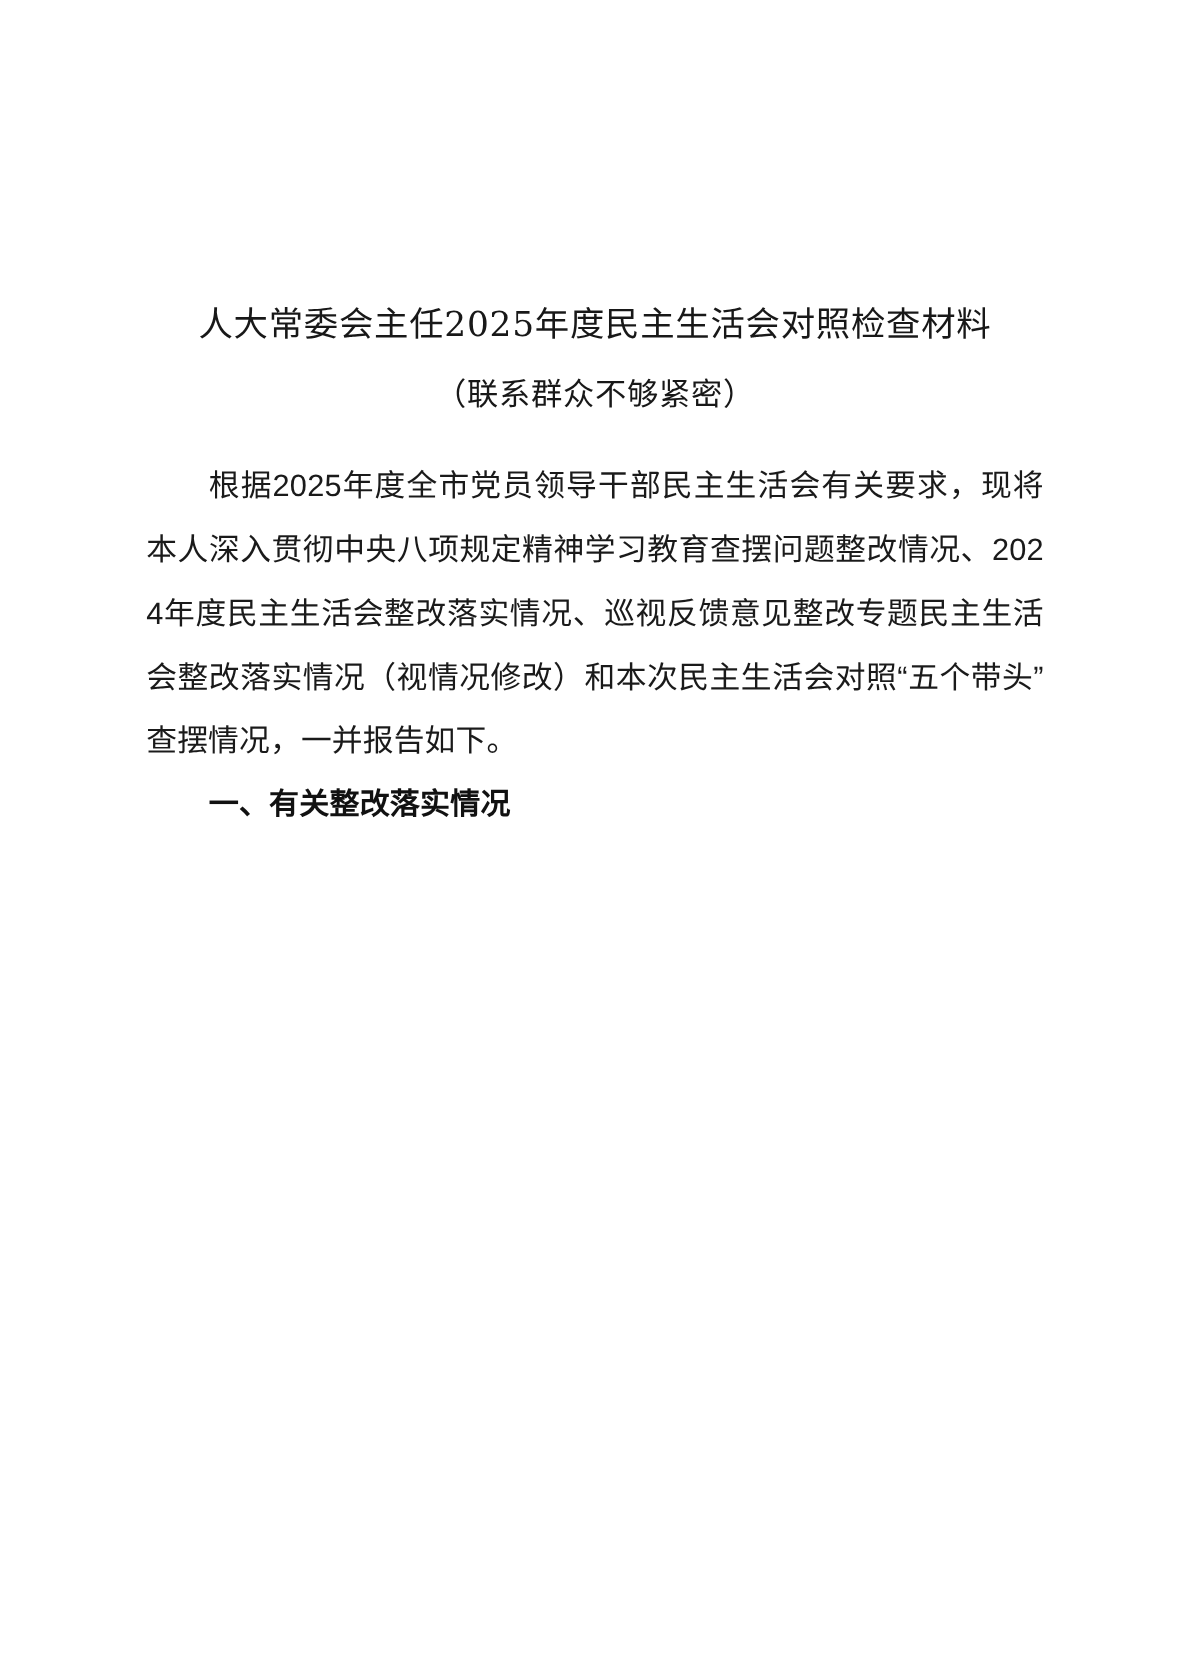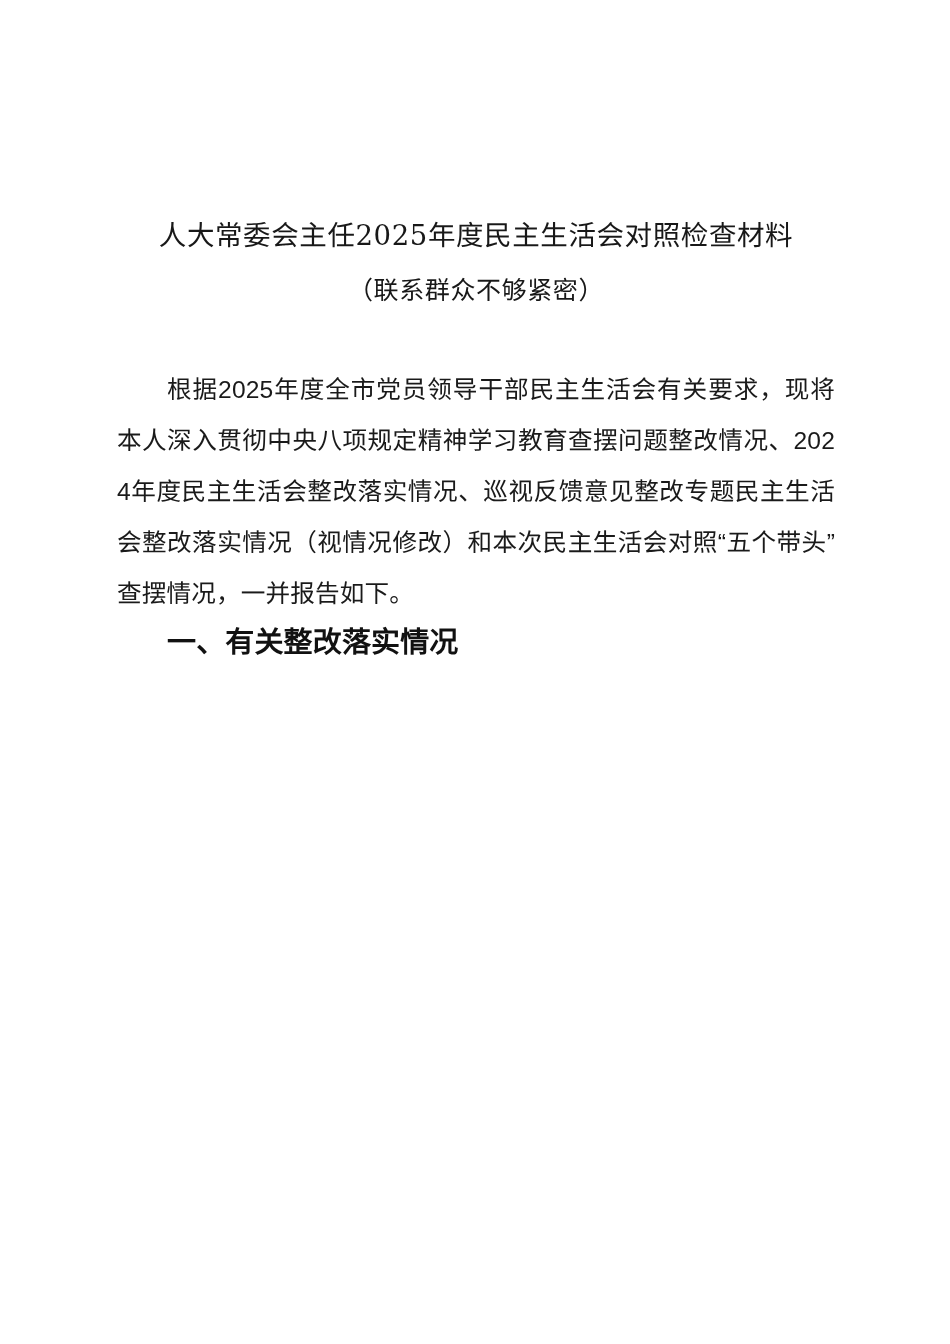--- a/index.html
+++ b/index.html
@@ -43,20 +43,21 @@
     text-align: center;
   }
 
   .doc-title {
     font-family: "DejaVu Serif", "Liberation Serif", serif;
     font-size: 27.5px;
     line-height: 44px;
     letter-spacing: 0.6px;
     color: #181818;
     white-space: nowrap;
+    margin-top: 25px;
   }
 
   .doc-subtitle {
     font-family: "DejaVu Serif", "Liberation Serif", serif;
     font-size: 25px;
     line-height: 44px;
     margin-top: 12px;
     letter-spacing: 0.6px;
     color: #181818;
     white-space: nowrap;
@@ -78,22 +79,22 @@
     text-align: justify;
     text-justify: inter-ideograph;
     text-indent: 50px;            
     letter-spacing: 0.15px;
     color: #1a1a1a;
     word-break: break-all;
   }
 
   h2.section-heading {
     margin: 0;
-    font-family: Liberation Mono, monospace;
-    font-size: 29px;
+    font-family: Liberation Serif, serif;
+    font-size: 24px;
     line-height: 51px;
     font-weight: 700;
     text-indent: 50px;
     letter-spacing: 0.15px;
     color: #111111;
     text-align: left;
   }
 
   
   .clipped {

